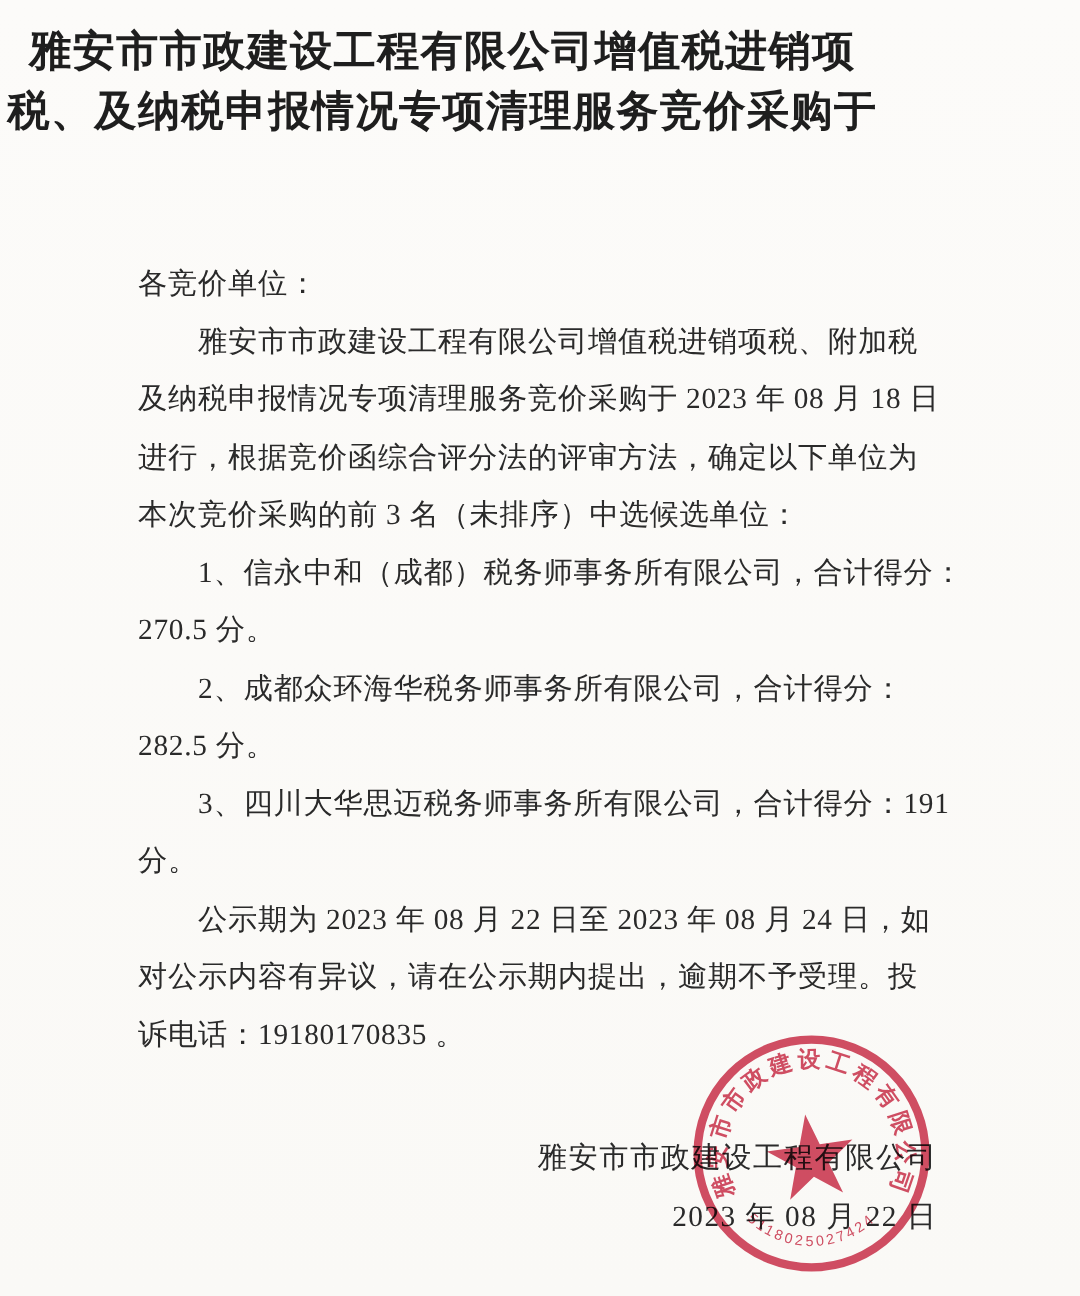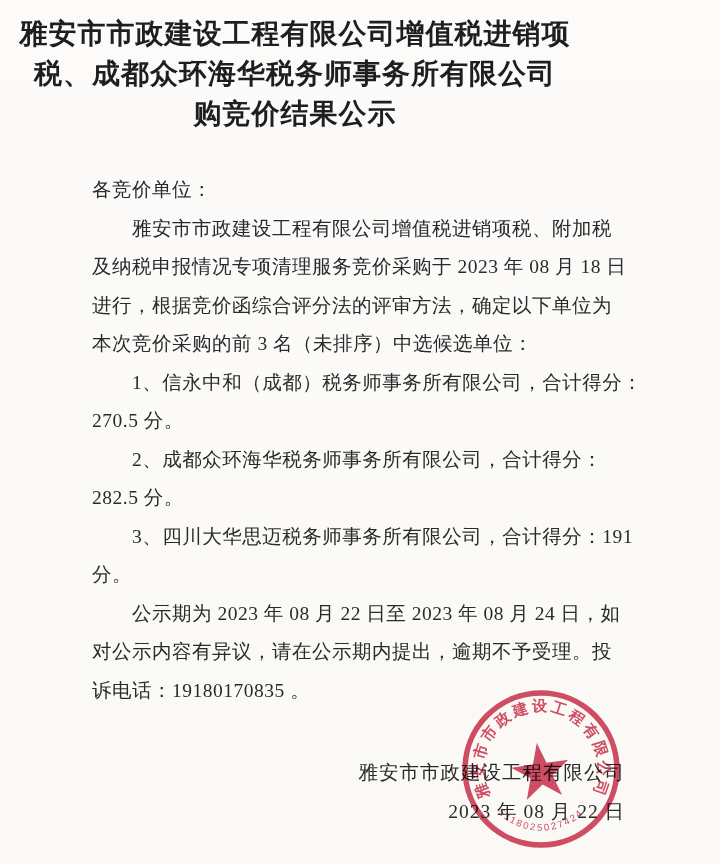--- a/index.html
+++ b/index.html
@@ -80,22 +80,21 @@
     letter-spacing: 2px;
   }
 </style>
 </head>
 <body>
 
 <div class="page">
 
   <div class="doc-title">
       <div>雅安市市政建设工程有限公司增值税进销项</div>
-      <div>税、成都众环海华税务师事务所有限公司</div>
-      <div>购竞价结果公示</div>
+      <div>税、及纳税申报情况专项清理服务竞价采购于</div>
     </div>
 
   <div class="doc-body"><div>各竞价单位：</div><div>　　雅安市市政建设工程有限公司增值税进销项税、附加税</div><div>及纳税申报情况专项清理服务竞价采购于 2023 年 08 月 18 日</div><div>进行，根据竞价函综合评分法的评审方法，确定以下单位为</div><div>本次竞价采购的前 3 名（未排序）中选候选单位：</div><div>　　1、信永中和（成都）税务师事务所有限公司，合计得分：</div><div>270.5 分。</div><div>　　2、成都众环海华税务师事务所有限公司，合计得分：</div><div>282.5 分。</div><div>　　3、四川大华思迈税务师事务所有限公司，合计得分：191</div><div>分。</div><div>　　公示期为 2023 年 08 月 22 日至 2023 年 08 月 24 日，如</div><div>对公示内容有异议，请在公示期内提出，逾期不予受理。投</div><div>诉电话：19180170835 。</div></div>
 
   <div class="signature">
     <div>雅安市市政建设工程有限公司</div>
     <div>2023 年 08 月 22 日</div>
   </div>
 
   <svg class="stamp" viewBox="0 0 164 164" xmlns="http://www.w3.org/2000/svg" aria-hidden="true">

